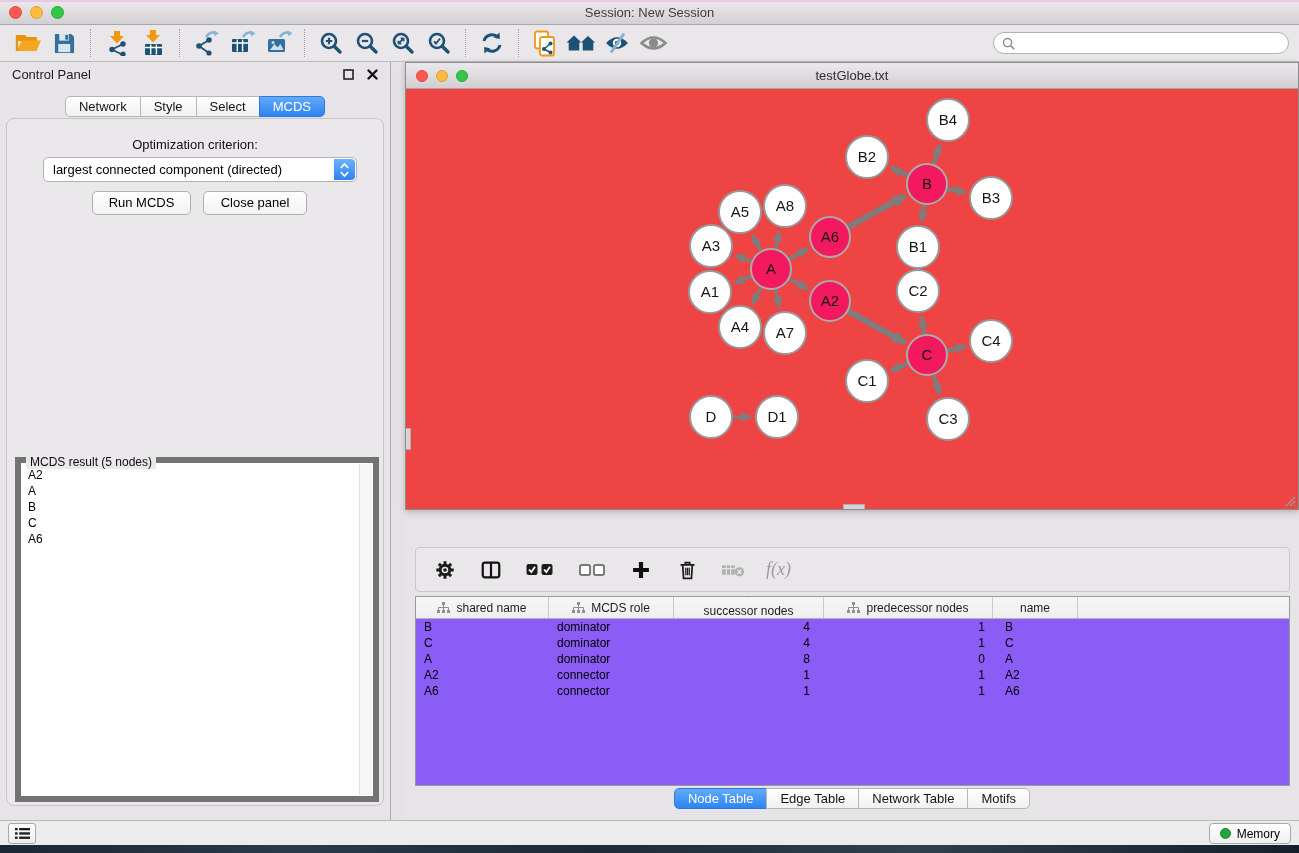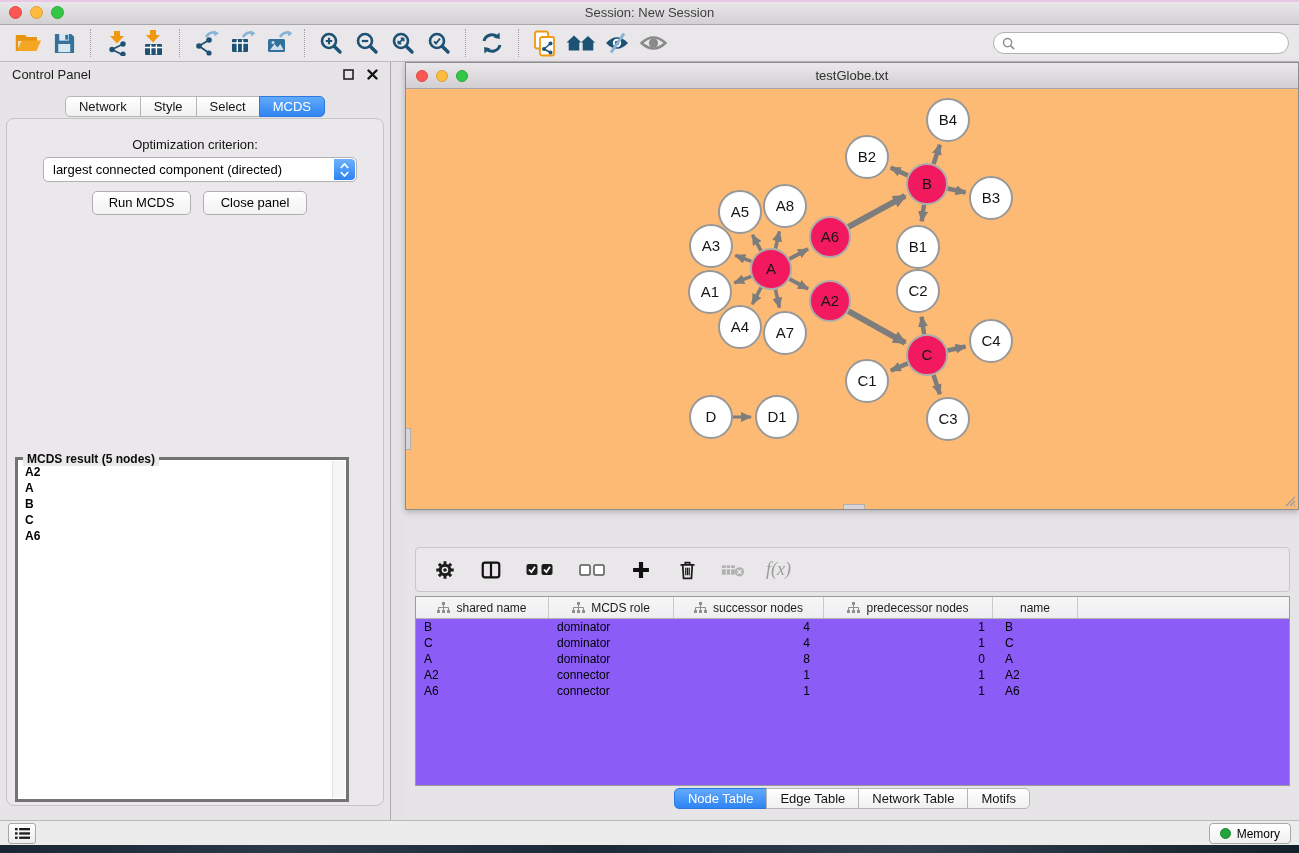--- a/index.html
+++ b/index.html
@@ -41,34 +41,34 @@
   .cp-content { position:absolute; left:6px; right:6px; top:56px; bottom:14px; background:#eae8ea;
     border:1px solid #c6c4c6; border-radius:8px; }
   .opt-label { position:absolute; top:18px; left:0; right:0; text-align:center; font-size:13px; color:#111; }
   .select-box { position:absolute; left:36px; top:38px; width:314px; height:25px; background:#fff;
     border:1px solid #b2b0b2; border-radius:5px; font-size:13px; color:#000; display:flex; align-items:center;
     padding-left:9px; }
   .stepper { position:absolute; right:1px; top:1px; bottom:1px; width:21px; border-radius:0 4px 4px 0;
     background:linear-gradient(#6db1fb,#2e82f3); display:flex; flex-direction:column; align-items:center; justify-content:center; gap:2px; }
   .btn { position:absolute; height:24px; background:linear-gradient(#ffffff,#f2f2f2); border:1px solid #b0aeb0;
     border-radius:5px; font-size:13px; color:#000; text-align:center; line-height:22px; }
-  .groupbox { position:absolute; left:8px; top:338px; width:334px; height:345px; border:3px solid #737373; background:#fff;font-weight:bold; }
+  .groupbox { position:absolute; left:8px; top:338px; width:364px; height:345px; border:6px solid #737373; background:#fff; }
   .groupbox-legend { position:absolute; top:-8px; left:5px; background:#eae8ea; padding:0 4px; font-size:12px; color:#0c0c0c; }
   .result-list { position:absolute; left:1px; top:2px; bottom:1px; right:15px; margin:0; padding:2px 0 0 0; list-style:none; }
   .result-list li { font-size:12px; line-height:16px; padding-left:6px; color:#000; }
   .scroll-track { position:absolute; right:1px; top:1px; bottom:1px; width:13px; background:#f6f6f6; border-left:1px solid #e2e2e2; }
 
   
   .net-window { position:absolute; left:405px; top:62px; width:894px; height:448px; background:#fff;
     border:1px solid #8d8d8d; box-shadow:0 2px 6px rgba(0,0,0,.22); }
   .net-titlebar { position:relative; height:26px; background:linear-gradient(#ebe8eb,#d2cfd2); border-bottom:1px solid #a5a3a5; }
   .net-titlebar .lights { top:7px; left:10px; }
   .net-titlebar .light { width:12px; height:12px; }
   .net-title { text-align:center; line-height:26px; font-size:13px; color:#2f2f2f; }
-  .net-canvas { position:absolute; left:0; right:0; top:26px; bottom:0; background:#fdba74; }
+  .net-canvas { position:absolute; left:0; right:0; top:26px; bottom:0; background:#ef4444; }
   .nub-v { position:absolute; left:0; top:339px; width:5px; height:22px; background:#d6d4d6; border:1px solid #b0b0b0; border-left:none; }
   .nub-h { position:absolute; left:437px; bottom:0; width:22px; height:5px; background:#d6d4d6; border:1px solid #b0b0b0; border-bottom:none; }
   .resize-grip { position:absolute; right:2px; bottom:2px; }
 
   
   .table-panel { position:absolute; left:405px; top:520px; width:894px; height:300px; background:#e6e4e6; }
   .tp-toolbar { position:absolute; left:10px; right:9px; top:27px; height:45px; background:#e9e7e9;
     border:1px solid #c8c6c8; border-radius:4px; display:flex; align-items:center; gap:20px; padding-left:16px; }
   .tp-btn { display:flex; align-items:center; justify-content:center; width:26px; height:26px; }
   .fx-label { font-family:"Liberation Serif", serif; font-style:italic; font-size:18px; color:#9c9c9c; }
@@ -506,21 +506,21 @@
               <g fill="#8f8f8f">
                 <rect x="5" y="0" width="3" height="3"></rect>
                 <rect x="0" y="8" width="3" height="3"></rect>
                 <rect x="5" y="8" width="3" height="3"></rect>
                 <rect x="10" y="8" width="3" height="3"></rect>
               </g>
               <path d="M6.5 3v2.5M1.5 8V5.5h10V8M6.5 5.5V8" stroke="#8f8f8f" fill="none"></path>
             </svg>
             <span>MCDS role</span>
           </div>
-          <div class="th" style="width: 150px;">
+          <div class="th" style="width: 150px; flex-direction: column;">
             <svg width="13" height="12" viewBox="0 0 13 12">
               <g fill="#8f8f8f">
                 <rect x="5" y="0" width="3" height="3"></rect>
                 <rect x="0" y="8" width="3" height="3"></rect>
                 <rect x="5" y="8" width="3" height="3"></rect>
                 <rect x="10" y="8" width="3" height="3"></rect>
               </g>
               <path d="M6.5 3v2.5M1.5 8V5.5h10V8M6.5 5.5V8" stroke="#8f8f8f" fill="none"></path>
             </svg>
             <span>successor nodes</span>

